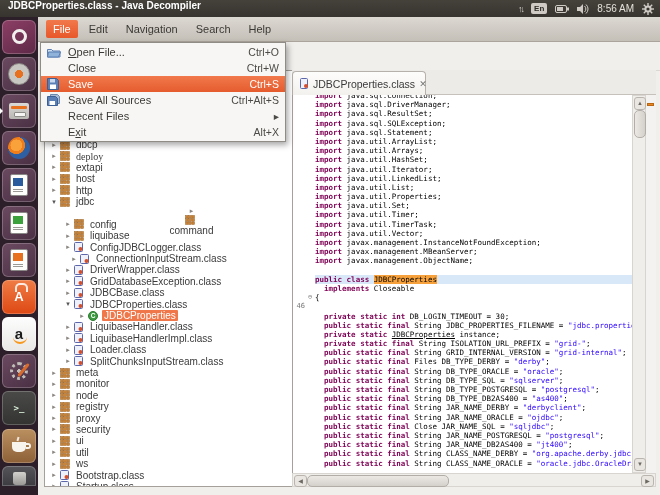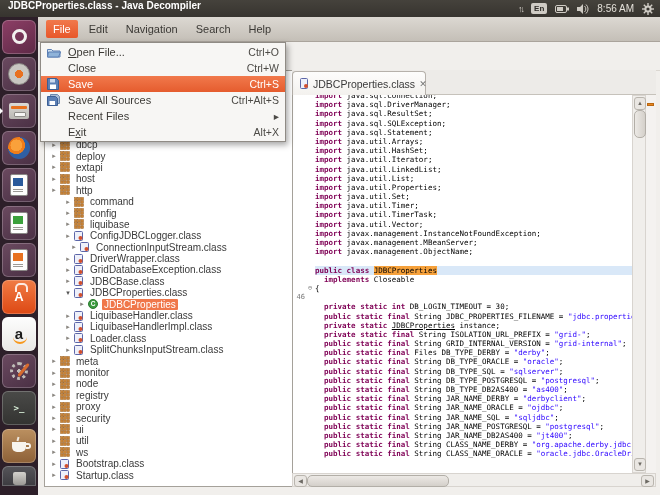--- a/index.html
+++ b/index.html
@@ -233,21 +233,21 @@
               <rect x="3.7" y="3.7" width="2.6" height="2.6"></rect>
               <rect x="6.9" y="3.7" width="2.6" height="2.6"></rect>
               <rect x="0.5" y="6.9" width="2.6" height="2.6"></rect>
               <rect x="3.7" y="6.9" width="2.6" height="2.6"></rect>
               <rect x="6.9" y="6.9" width="2.6" height="2.6"></rect>
             </g>
           </svg>
         </span>
         <span class="tr-lb">dbcp</span>
       </div>
-      <div class="tr-row" style="padding-left: 4px;">
+      <div class="tr-row" style="padding-left: 4px; font-family: Liberation Serif, serif;">
         <span class="tr-ar">▸</span>
         <span class="tr-ic">
           <svg width="10" height="10">
             <g fill="#c98437" stroke="#9a6225" stroke-width="0.5">
               <rect x="0.5" y="0.5" width="2.6" height="2.6"></rect>
               <rect x="3.7" y="0.5" width="2.6" height="2.6"></rect>
               <rect x="6.9" y="0.5" width="2.6" height="2.6"></rect>
               <rect x="0.5" y="3.7" width="2.6" height="2.6"></rect>
               <rect x="3.7" y="3.7" width="2.6" height="2.6"></rect>
               <rect x="6.9" y="3.7" width="2.6" height="2.6"></rect>
@@ -309,21 +309,40 @@
               <rect x="3.7" y="3.7" width="2.6" height="2.6"></rect>
               <rect x="6.9" y="3.7" width="2.6" height="2.6"></rect>
               <rect x="0.5" y="6.9" width="2.6" height="2.6"></rect>
               <rect x="3.7" y="6.9" width="2.6" height="2.6"></rect>
               <rect x="6.9" y="6.9" width="2.6" height="2.6"></rect>
             </g>
           </svg>
         </span>
         <span class="tr-lb">http</span>
       </div>
-      <div class="tr-row" style="padding-left: 18px;">
+      <div class="tr-row" style="padding-left: 4px;">
+        <span class="tr-ar" style="color: rgb(85, 85, 85);">▾</span>
+        <span class="tr-ic">
+          <svg width="10" height="10">
+            <g fill="#c98437" stroke="#9a6225" stroke-width="0.5">
+              <rect x="0.5" y="0.5" width="2.6" height="2.6"></rect>
+              <rect x="3.7" y="0.5" width="2.6" height="2.6"></rect>
+              <rect x="6.9" y="0.5" width="2.6" height="2.6"></rect>
+              <rect x="0.5" y="3.7" width="2.6" height="2.6"></rect>
+              <rect x="3.7" y="3.7" width="2.6" height="2.6"></rect>
+              <rect x="6.9" y="3.7" width="2.6" height="2.6"></rect>
+              <rect x="0.5" y="6.9" width="2.6" height="2.6"></rect>
+              <rect x="3.7" y="6.9" width="2.6" height="2.6"></rect>
+              <rect x="6.9" y="6.9" width="2.6" height="2.6"></rect>
+            </g>
+          </svg>
+        </span>
+        <span class="tr-lb">jdbc</span>
+      </div>
+      <div class="tr-row" style="padding-left: 18px; flex-direction: column;">
         <span class="tr-ar">▸</span>
         <span class="tr-ic">
           <svg width="10" height="10">
             <g fill="#c98437" stroke="#9a6225" stroke-width="0.5">
               <rect x="0.5" y="0.5" width="2.6" height="2.6"></rect>
               <rect x="3.7" y="0.5" width="2.6" height="2.6"></rect>
               <rect x="6.9" y="0.5" width="2.6" height="2.6"></rect>
               <rect x="0.5" y="3.7" width="2.6" height="2.6"></rect>
               <rect x="3.7" y="3.7" width="2.6" height="2.6"></rect>
               <rect x="6.9" y="3.7" width="2.6" height="2.6"></rect>
@@ -716,20 +735,25 @@
         <span class="code"><span class="sg-k">import</span><span class="sg-p"> java.sql.SQLException;</span></span>
       </div>
       <div class="cl">
         <span class="gut"></span>
         <span class="fold"></span>
         <span class="code"><span class="sg-k">import</span><span class="sg-p"> java.sql.Statement;</span></span>
       </div>
       <div class="cl">
         <span class="gut"></span>
         <span class="fold"></span>
+        <span class="code"><span class="sg-k">import</span><span class="sg-p"> java.util.ArrayList;</span></span>
+      </div>
+      <div class="cl">
+        <span class="gut"></span>
+        <span class="fold"></span>
         <span class="code"><span class="sg-k">import</span><span class="sg-p"> java.util.Arrays;</span></span>
       </div>
       <div class="cl">
         <span class="gut"></span>
         <span class="fold"></span>
         <span class="code"><span class="sg-k">import</span><span class="sg-p"> java.util.HashSet;</span></span>
       </div>
       <div class="cl">
         <span class="gut"></span>
         <span class="fold"></span>
@@ -866,21 +890,21 @@
         <span class="code"><span class="sg-p">  </span><span class="sg-k">public static final</span><span class="sg-p"> String JAR_NAME_DERBY = </span><span class="sg-s">"derbyclient"</span><span class="sg-p">;</span></span>
       </div>
       <div class="cl">
         <span class="gut"></span>
         <span class="fold"></span>
         <span class="code"><span class="sg-p">  </span><span class="sg-k">public static final</span><span class="sg-p"> String JAR_NAME_ORACLE = </span><span class="sg-s">"ojdbc"</span><span class="sg-p">;</span></span>
       </div>
       <div class="cl">
         <span class="gut"></span>
         <span class="fold"></span>
-        <span class="code"><span class="sg-p">  </span><span class="sg-k">public static final</span><span class="sg-p"> String JAR_NAME_SQL = </span><span class="sg-s">"sqljdbc"</span><span class="sg-p">;</span></span>
+        <span class="code"><span class="sg-p">  </span><span class="sg-k">public static final</span><span class="sg-p"> Close JAR_NAME_SQL = </span><span class="sg-s">"sqljdbc"</span><span class="sg-p">;</span></span>
       </div>
       <div class="cl">
         <span class="gut"></span>
         <span class="fold"></span>
         <span class="code"><span class="sg-p">  </span><span class="sg-k">public static final</span><span class="sg-p"> String JAR_NAME_POSTGRESQL = </span><span class="sg-s">"postgresql"</span><span class="sg-p">;</span></span>
       </div>
       <div class="cl">
         <span class="gut"></span>
         <span class="fold"></span>
         <span class="code"><span class="sg-p">  </span><span class="sg-k">public static final</span><span class="sg-p"> String JAR_NAME_DB2AS400 = </span><span class="sg-s">"jt400"</span><span class="sg-p">;</span></span>

